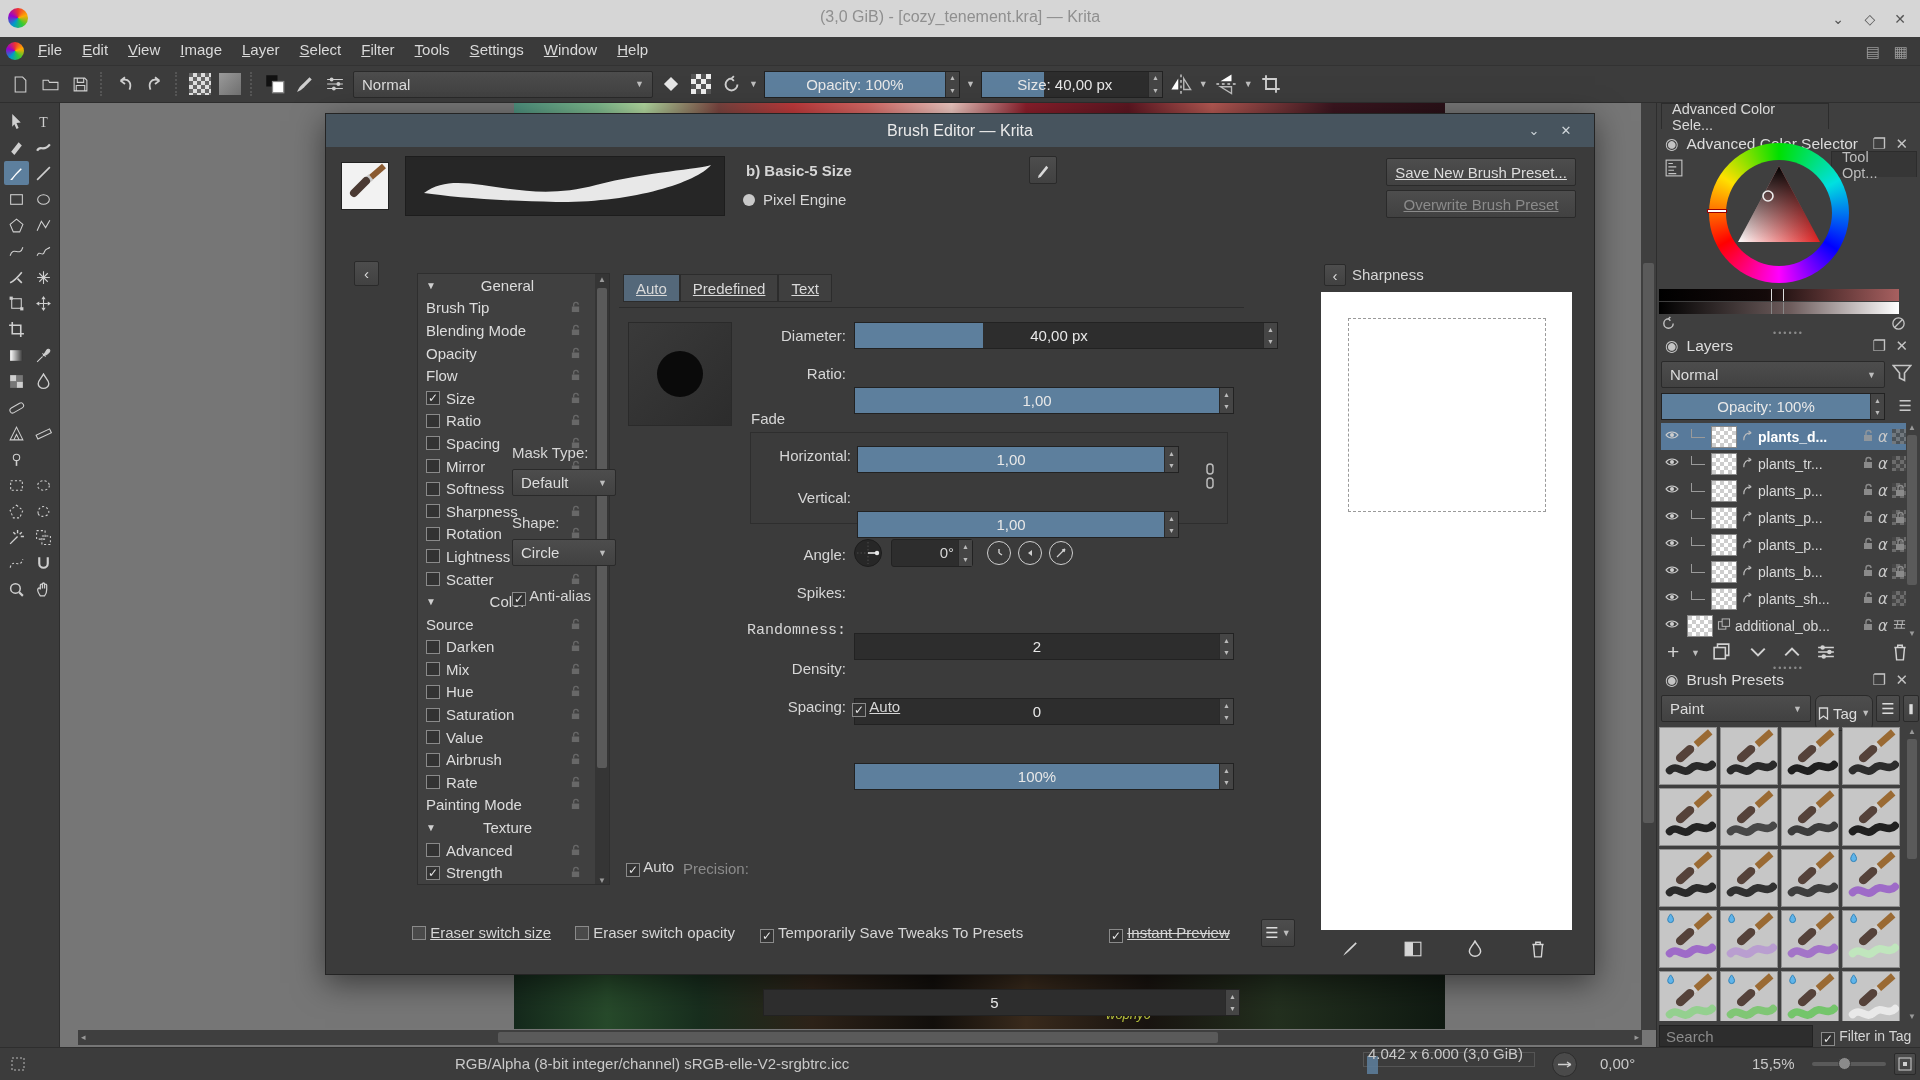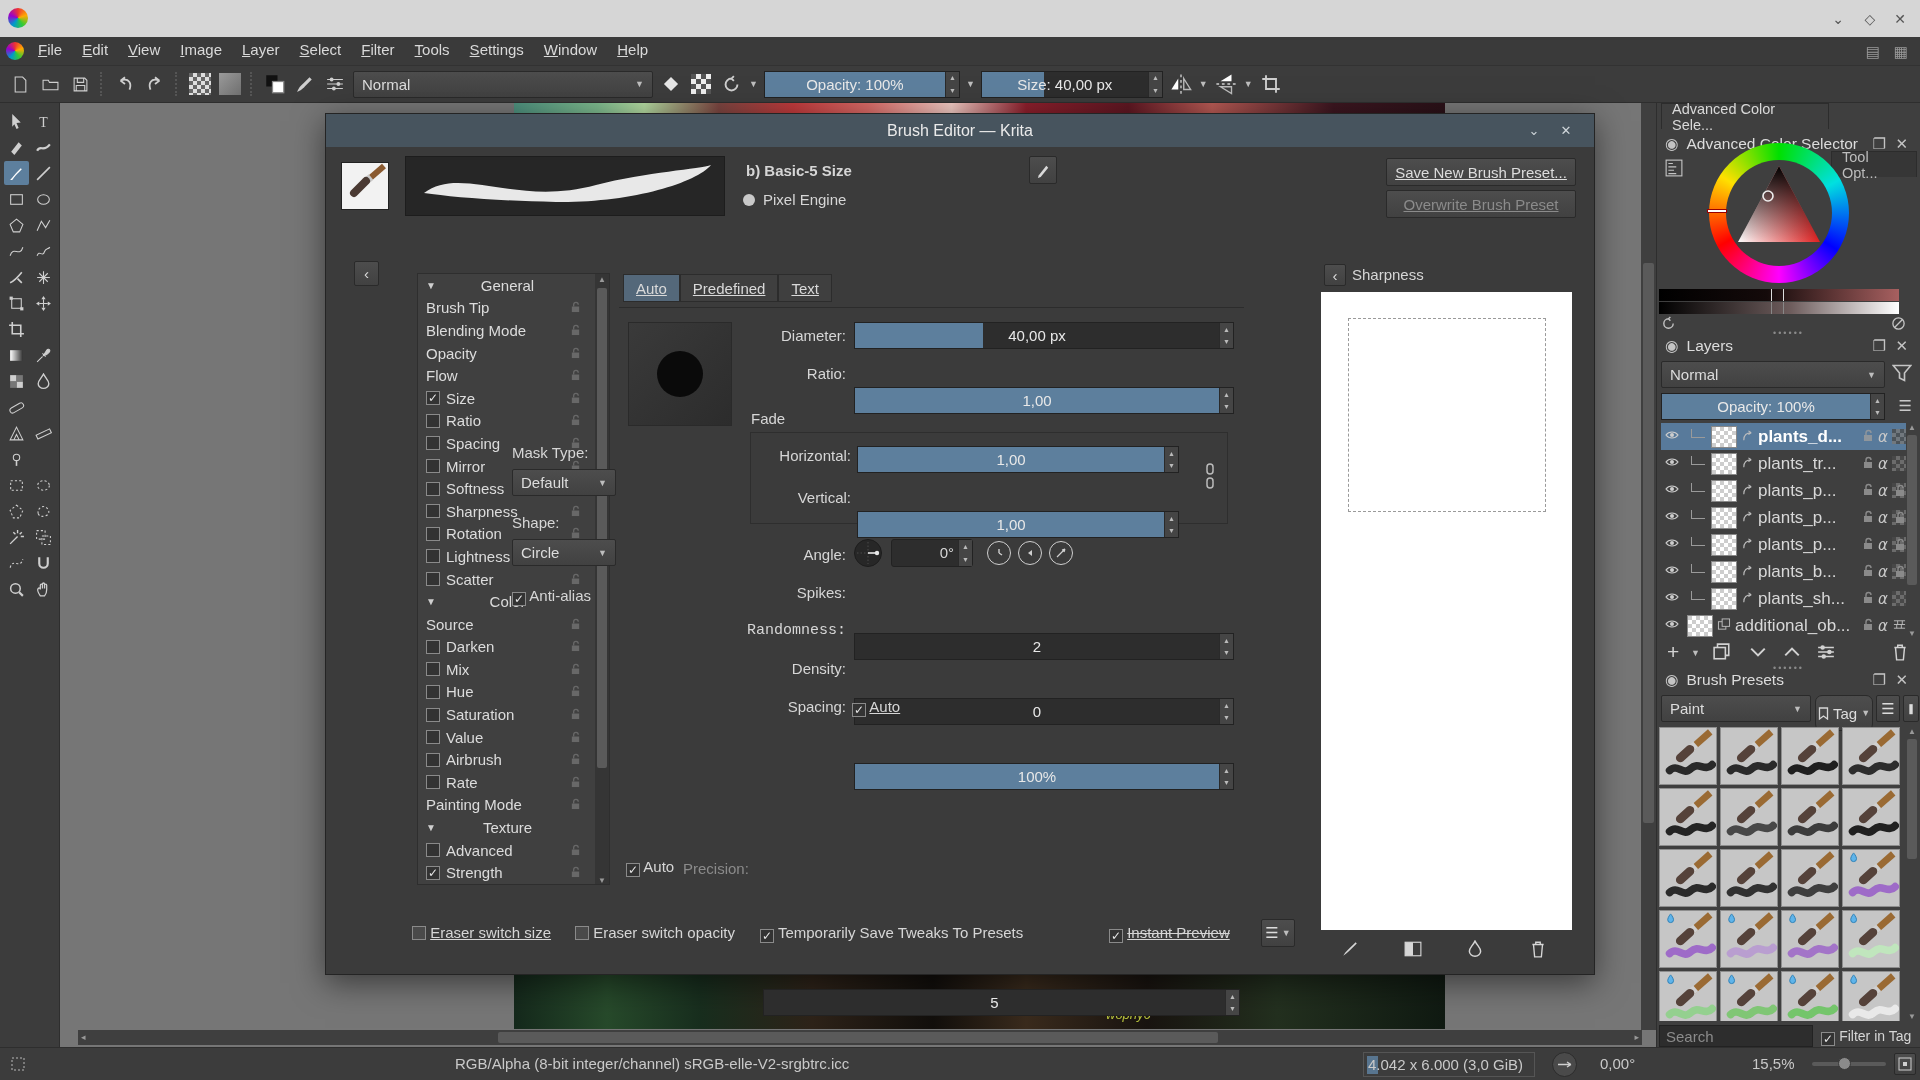--- a/index.html
+++ b/index.html
@@ -63,34 +63,35 @@
   #docks{left:1656px;top:103px;width:264px;height:944px;background:#3f3f3f;border-left:1px solid #2e2e2e;}
   .dock-tab{position:absolute;top:0;height:26px;display:flex;align-items:center;padding:0 10px;font-size:14.5px;
             background:#3f3f3f;border:1px solid #2c2c2c;border-bottom:none;color:#d9d9d9;}
   .dock-tab.unsel{background:#363636;color:#bdbdbd;}
   .phead{position:absolute;display:flex;align-items:center;gap:8px;color:#dcdcdc;font-size:15.5px;}
   .phead .hico{color:#c4c4c4;}
   .layer-row{position:absolute;left:4px;width:246px;height:27px;display:flex;align-items:center;gap:4px;}
   .layer-row.sel{background:#587a9b;}
   .lthumb{width:26px;height:22px;border:1px solid #888;background:
       repeating-conic-gradient(#fff 0% 25%, #cdcdcd 0% 50%) 0 0/8px 8px;}
-  .lname{flex:1;overflow:hidden;white-space:nowrap;font-size:17px;color:#d8d8d8;}
+  .lname{flex:1;overflow:hidden;white-space:nowrap;font-size:14px;color:#d8d8d8;}
   .badge-checker{width:15px;height:15px;background:repeating-conic-gradient(#777 0% 25%, #4a4a4a 0% 50%) 0 0/8px 8px;opacity:.8;}
   .alpha{font-family:"DejaVu Sans",sans-serif;color:#c9c9c9;font-size:15px;font-style:italic;}
   .preset-cell{position:absolute;width:58px;height:58px;background:#c6c6c6;border:1px solid #8e8e8e;}
   .dots{position:absolute;color:#8a8a8a;font-size:9px;letter-spacing:2px;text-align:center;width:100%;}
   
   #statusbar{left:0;top:1047px;width:1920px;height:33px;background:#3c3c3c;border-top:1px solid #2e2e2e;color:#c9c9c9;}
 </style>
 </head>
 <body>
 
 <div id="root">
 
   <div id="titlebar" class="abs">
+    <div class="title">(3,0 GiB) - [cozy_tenement.kra] — Krita</div>
     <div class="abs" style="left:8px;top:8px;width:20px;height:20px;border-radius:50%;
          background:conic-gradient(#e33,#fa0,#3c3,#09c,#90c,#e33);"></div>
     <div class="tb-ico" style="right:72px;">⌄</div>
     <div class="tb-ico" style="right:40px;">◇</div>
     <div class="tb-ico" style="right:10px;">✕</div>
   </div>
 
   <div id="menubar" class="abs">
     <span class="abs" style="left:6px;top:5px;width:18px;height:18px;border-radius:50%;
         background:conic-gradient(#e33,#fa0,#3c3,#09c,#90c,#e33);"></span>
@@ -720,21 +721,21 @@
         </div>
     </div>
     <div class="abs" style="left:293px;top:193px;width:625px;height:1px;background:#2c2c2c;"></div>
 
     <div class="abs" style="left:302px;top:208px;width:104px;height:104px;border:1px solid #2a2a2a;
          background:linear-gradient(135deg,#3a3a3a,#2c2c2c);">
       <span class="abs" style="left:28px;top:28px;width:46px;height:46px;border-radius:50%;background:#0a0a0a;"></span>
     </div>
 
     <span class="rlabel" style="left:380px;top:213px;width:140px;">Diameter:</span>
-    <div class="kslider abs" style="left:528px;top:208px;width:380px;">
+    <div class="kslider abs" style="left:528px;top:208px;width:424px;">
       <div class="fill" style="width:128px;"></div>
         <span class="txt">40,00 px</span>
         <span class="spin">
           <span>▲</span>
           <span>▼</span>
         </span>
     </div>
     <span class="rlabel" style="left:380px;top:251px;width:140px;">Ratio:</span>
     <div class="kslider abs" style="left:528px;top:246px;width:380px;">
       <div class="fill" style="width:366px;"></div>
@@ -1336,22 +1337,22 @@
     <span class="abs" style="left:164px;top:924px;"><span class="chk">✓</span>
       <span style="font-size:14px;">Filter in Tag</span></span>
   </div>
 
   <div id="statusbar" class="abs">
     <span class="abs" style="left:10px;top:8px;">
       <svg width="16" height="16" viewBox="0 0 16 16">
           <rect x="2" y="2" width="12" height="12" fill="none" stroke="#b8b8b8" stroke-dasharray="2 2"></rect>
         </svg></span>
     <span class="abs lbl" style="left:455px;top:7px;">RGB/Alpha (8-bit integer/channel)  sRGB-elle-V2-srgbtrc.icc</span>
-    <div class="abs" style="left:1363px;top:4px;width:172px;height:25px;background:#3c3c3c;border:1px solid #555;
-         display:flex;align-items:center;padding:4px 4px;">
+    <div class="abs" style="left:1363px;top:4px;width:172px;height:15px;background:#3c3c3c;border:1px solid #555;
+         display:flex;align-items:flex-end;padding:4px 4px;">
       <span class="abs" style="left:3px;top:3px;width:11px;height:18px;background:#5d7f9d;opacity:.85;"></span>
       <span style="position:relative;">4.042 x 6.000 (3,0 GiB)</span>
     </div>
     <span class="abs" style="left:1552px;top:4px;width:25px;height:25px;border-radius:50%;background:#4a4a4a;border:1px solid #2c2c2c;">
       <svg width="23" height="23" viewBox="0 0 23 23">
           <path d="M5 11.5 H18 M18 11.5 l-4 -2.5 M18 11.5 l-4 2.5" stroke="#d0d0d0" stroke-width="1.4" fill="none"></path>
         </svg></span>
     <span class="abs lbl" style="left:1600px;top:7px;">0,00°</span>
     <span class="abs lbl" style="left:1752px;top:7px;">15,5%</span>
     <div class="abs" style="left:1812px;top:14px;width:74px;height:4px;background:#5a5a5a;border-radius:2px;">

